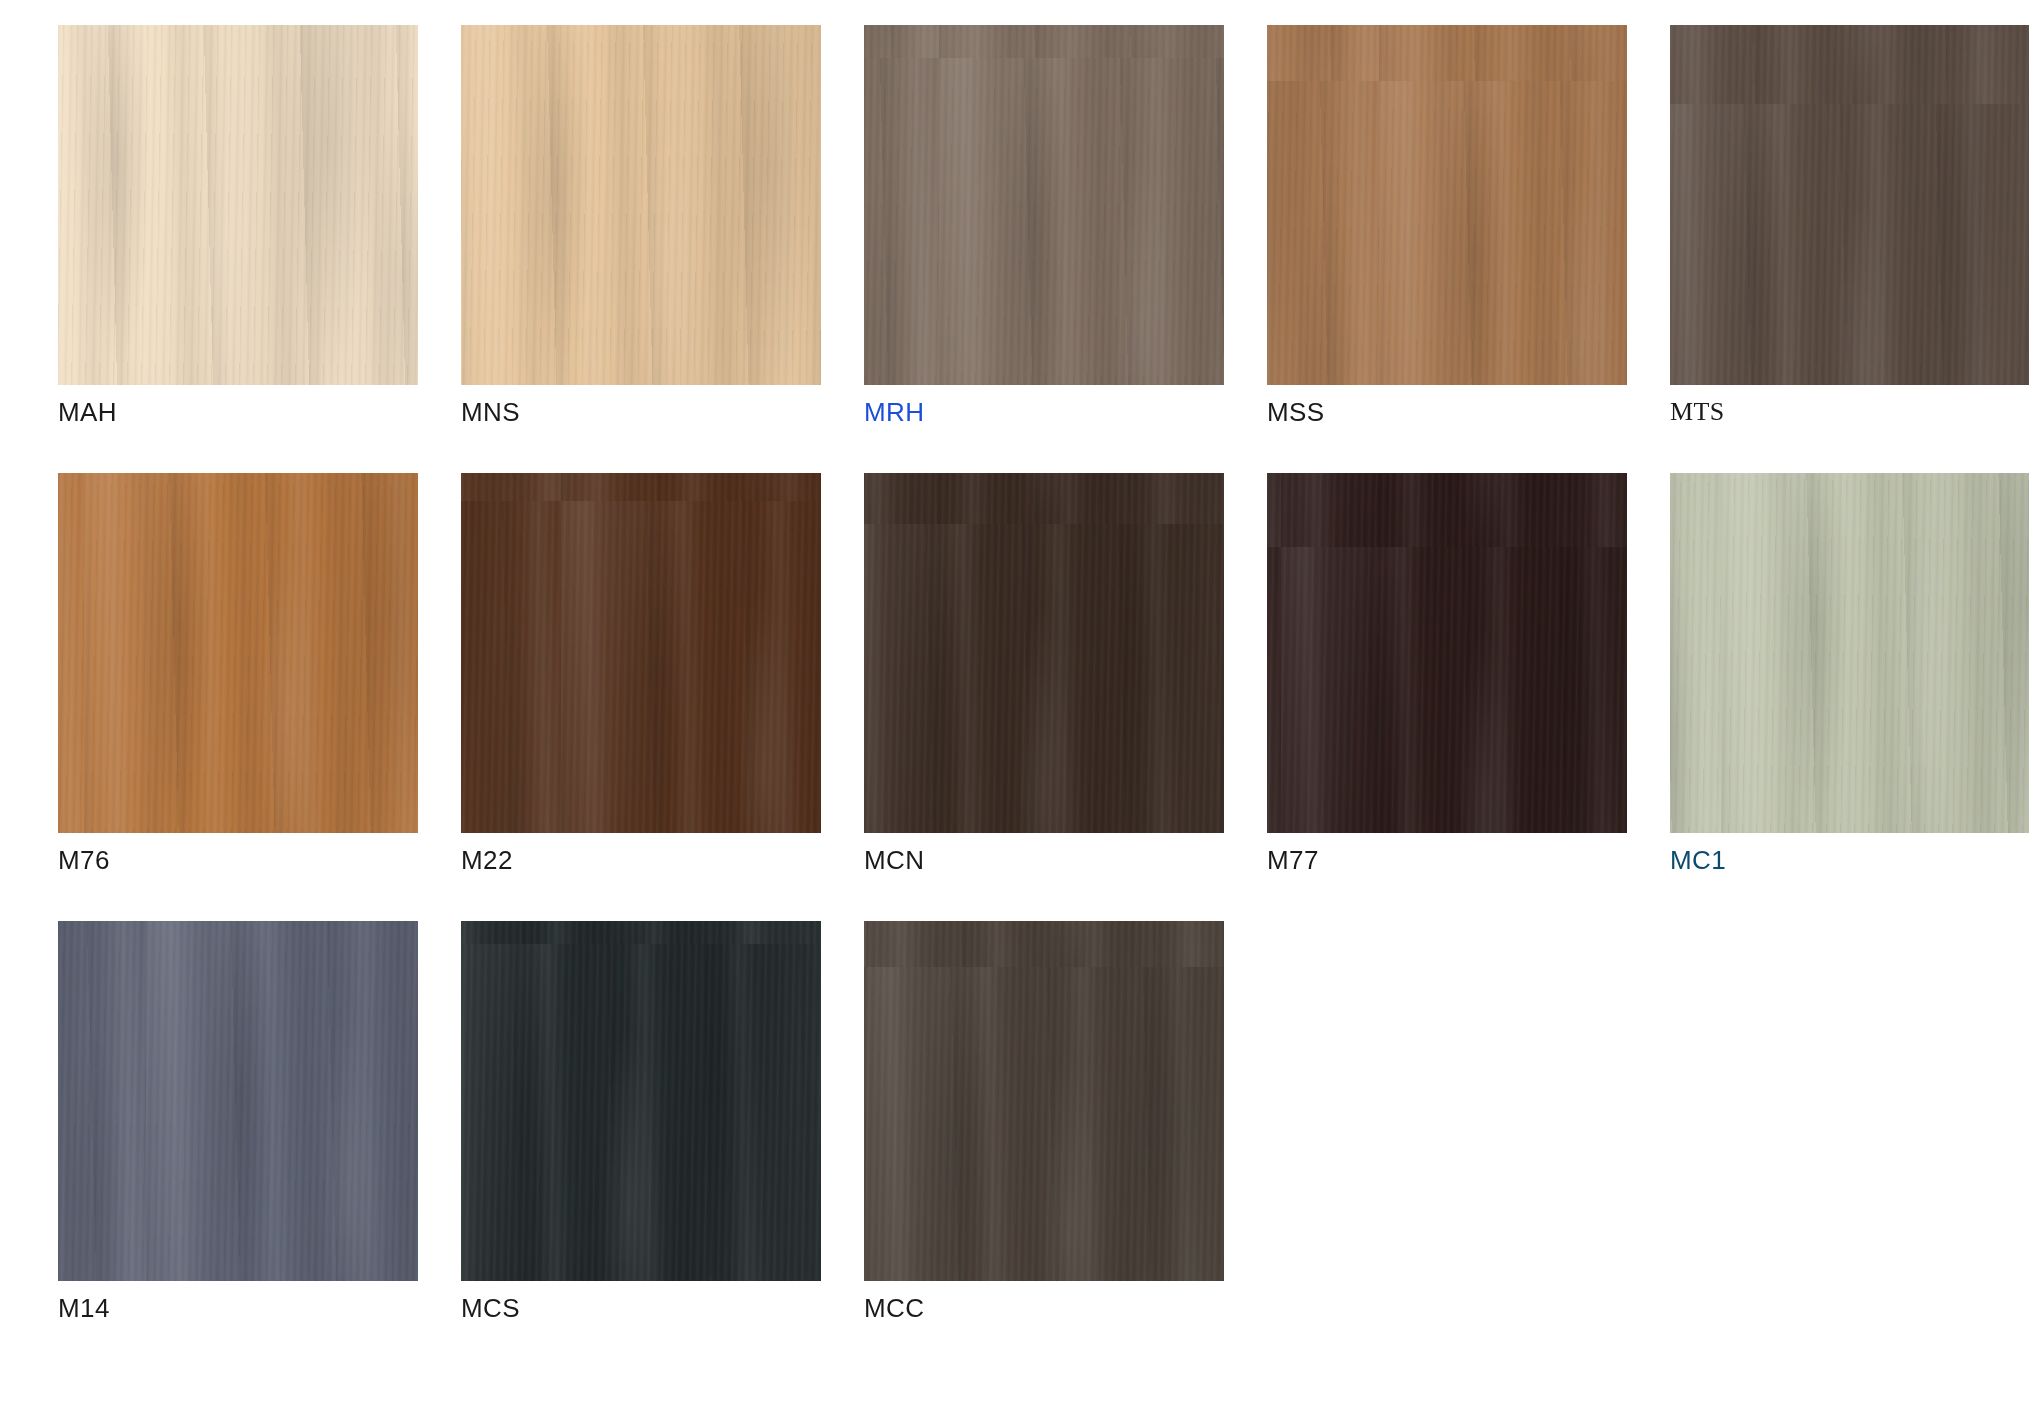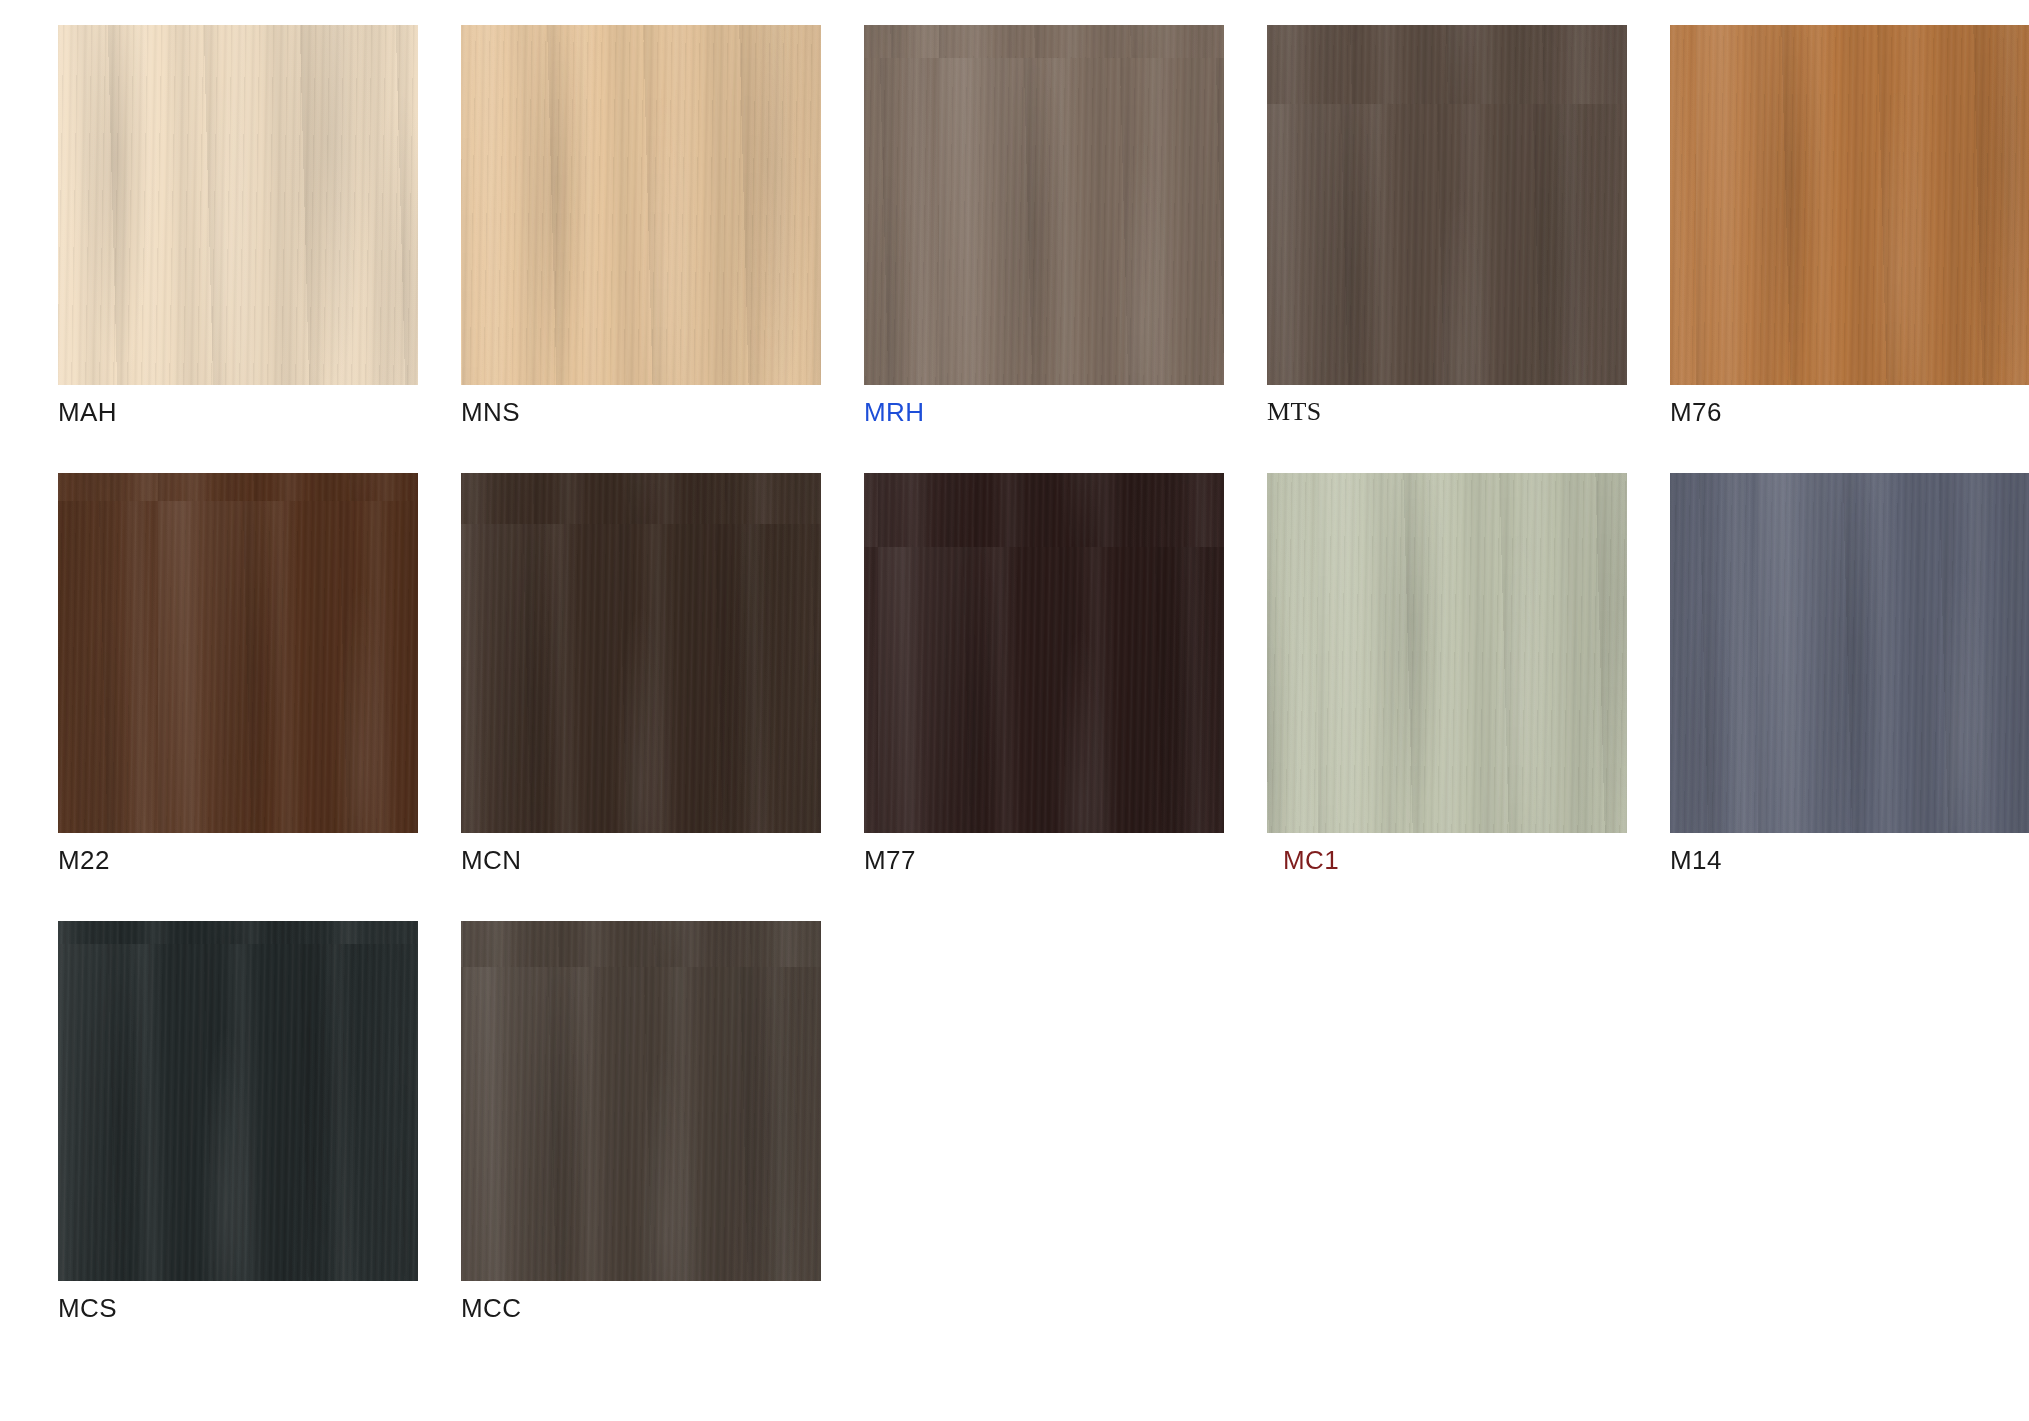--- a/index.html
+++ b/index.html
@@ -136,20 +136,29 @@
     <div class="swatch-cell">
       <div class="swatch-chip" style="background-color: rgb(126, 109, 96);">
         <div class="grain-fine" style="background-position: 111px 69px;"></div>
         <div class="grain-broad" style="background-position: 111px 69px;"></div>
         <div class="grain-figure" style="background-position: 111px 69px;"></div>
         <div class="grain-sheen" style="background-position: 111px 69px;"></div>
       </div>
       <div class="swatch-label" style="color: #1d4ed8;">MRH</div>
     </div>
     <div class="swatch-cell">
+      <div class="swatch-chip" style="background-color: rgb(166, 118, 78);">
+        <div class="grain-fine" style="background-position: 148px 92px;"></div>
+        <div class="grain-broad" style="background-position: 148px 92px;"></div>
+        <div class="grain-figure" style="background-position: 148px 92px;"></div>
+        <div class="grain-sheen" style="background-position: 148px 92px;"></div>
+      </div>
+      <div class="swatch-label" style="color: rgb(26, 26, 26);">MSS</div>
+    </div>
+    <div class="swatch-cell">
       <div class="swatch-chip" style="background-color: rgb(91, 76, 66);">
         <div class="grain-fine" style="background-position: 25px 115px;"></div>
         <div class="grain-broad" style="background-position: 25px 115px;"></div>
         <div class="grain-figure" style="background-position: 25px 115px;"></div>
         <div class="grain-sheen" style="background-position: 25px 115px;"></div>
       </div>
       <div class="swatch-label" style="color: rgb(26, 26, 26); font-family: Liberation Serif, serif;">MTS</div>
     </div>
     <div class="swatch-cell">
       <div class="swatch-chip" style="background-color: rgb(181, 117, 62);">
@@ -187,21 +196,21 @@
       </div>
       <div class="swatch-label" style="color: rgb(26, 26, 26);">M77</div>
     </div>
     <div class="swatch-cell">
       <div class="swatch-chip" style="background-color: rgb(191, 196, 174);">
         <div class="grain-fine" style="background-position: 87px 13px;"></div>
         <div class="grain-broad" style="background-position: 87px 13px;"></div>
         <div class="grain-figure" style="background-position: 87px 13px;"></div>
         <div class="grain-sheen" style="background-position: 87px 13px;"></div>
       </div>
-      <div class="swatch-label" style="color: #7f1d1d; margin-left: 16px;">MC1</div>
+      <div class="swatch-label" style="color: #0c4a6e;">MC1</div>
     </div>
     <div class="swatch-cell">
       <div class="swatch-chip" style="background-color: rgb(92, 97, 114);">
         <div class="grain-fine" style="background-position: 124px 36px;"></div>
         <div class="grain-broad" style="background-position: 124px 36px;"></div>
         <div class="grain-figure" style="background-position: 124px 36px;"></div>
         <div class="grain-sheen" style="background-position: 124px 36px;"></div>
       </div>
       <div class="swatch-label" style="color: rgb(26, 26, 26);">M14</div>
     </div>

